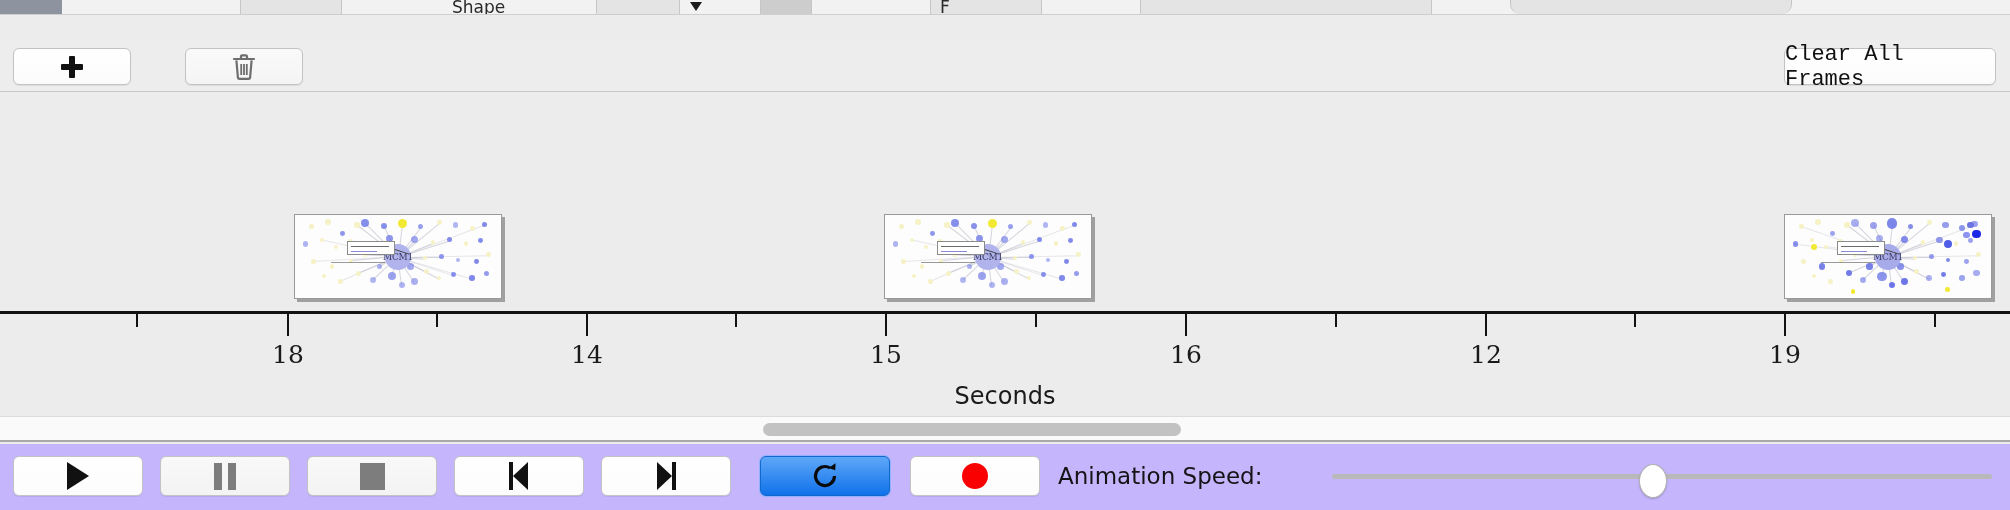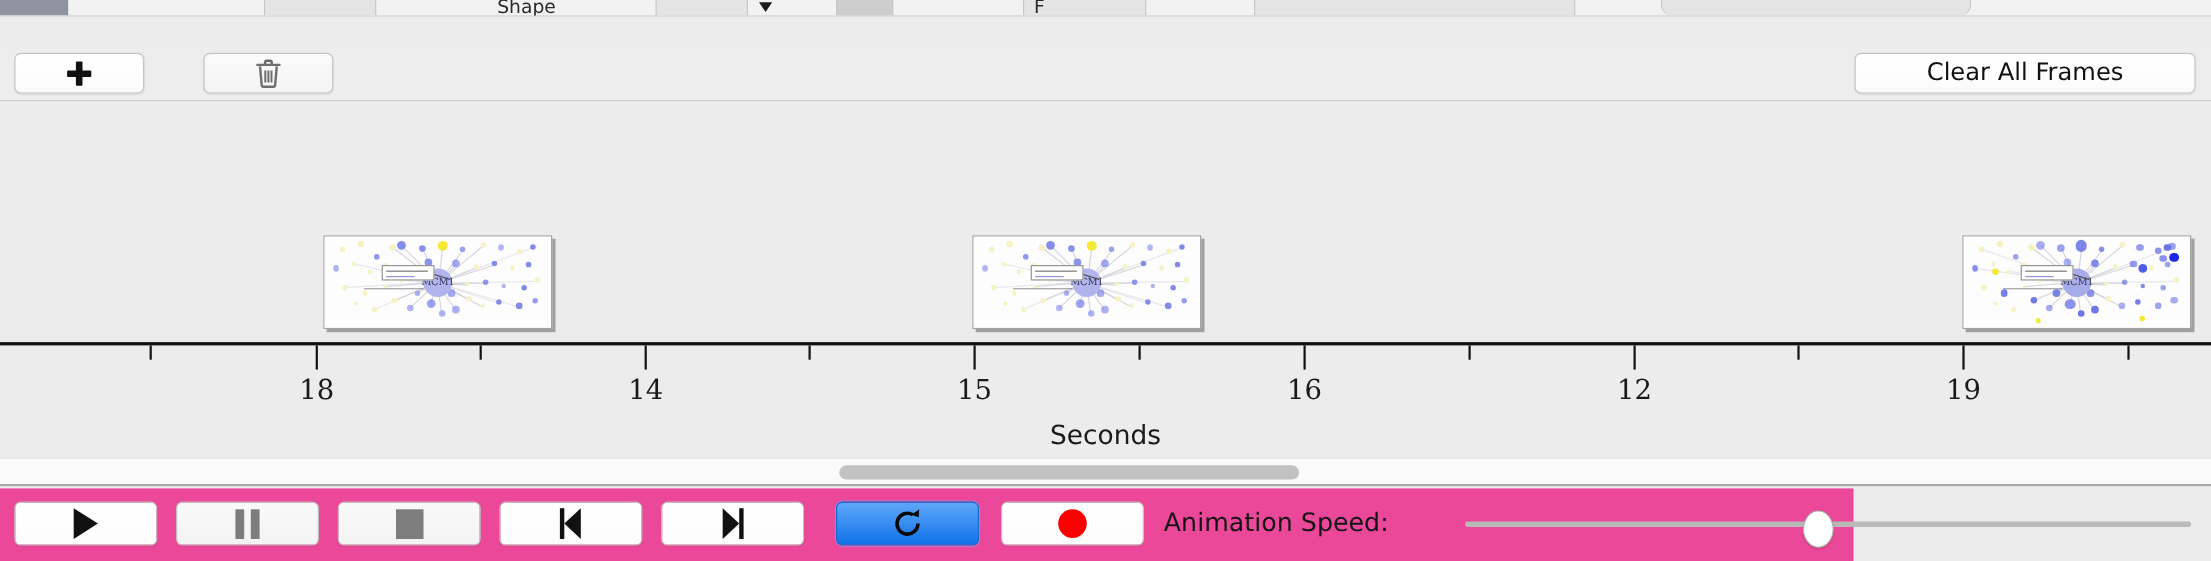--- a/index.html
+++ b/index.html
@@ -109,22 +109,22 @@
     justify-content: center;
     cursor: default;
     user-select: none;
   }
   .btn.flat {
     background: linear-gradient(to bottom, #fafafa 0%, #f4f4f4 100%);
   }
   .btn-add { left: 13px; top: 8px; width: 118px; height: 37px; }
   .btn-del { left: 185px; top: 8px; width: 118px; height: 37px; }
   .btn-clear {
-    right: 14px; top: 8px; width: 310px; height: 37px;
-    font-size: 22px; color: #111;
+    right: 14px; top: 8px; width: 212px; height: 37px;
+    font-size: 22px; color: #111; font-family: Liberation Mono, monospace;
   }
 
   .plus-icon {
     position: relative;
     width: 24px; height: 24px;
   }
   .plus-icon::before, .plus-icon::after {
     content: "";
     position: absolute;
     background: #111;
@@ -237,22 +237,22 @@
     left: 763px; top: 6px;
     width: 418px; height: 13px;
     border-radius: 7px;
     background: #c2c2c2;
   }
 
   
   .controls {
     position: absolute;
     left: 0; top: 444px;
-    width: 1685px; height: 66px;
-    background: #ec4899;
+    width: 2010px; height: 66px;
+    background: #c4b5fd;
   }
   .cbtn {
     position: absolute;
     top: 12px;
     height: 40px;
     box-sizing: border-box;
     border: 1px solid #c3c3c3;
     border-radius: 6px;
     background: linear-gradient(to bottom, #ffffff 0%, #fcfcfc 100%);
     box-shadow: 0 1px 1px rgba(0,0,0,0.07);

